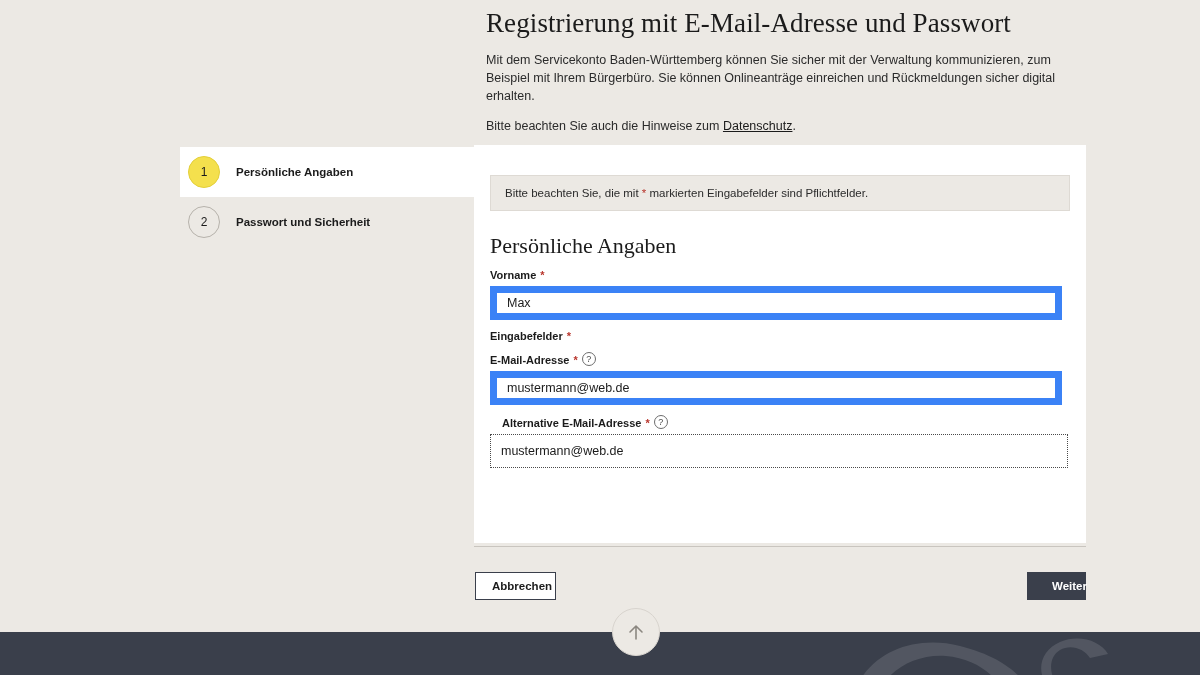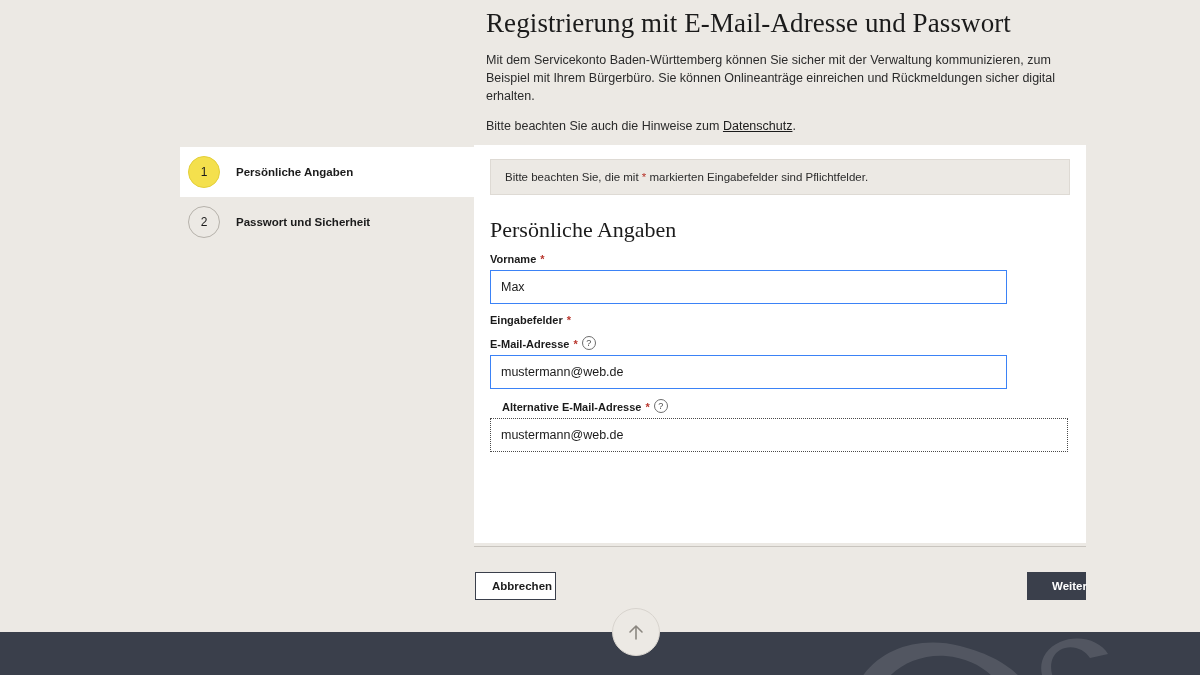--- a/index.html
+++ b/index.html
@@ -105,21 +105,21 @@
 
   
   .form-col {
     position: absolute;
     left: 294px;
     top: 0;
     width: 612px;
     height: 398px;
     background: #ffffff;
     box-sizing: border-box;
-    padding: 14px 16px 0 16px;
+    padding: 30px 16px 0 16px;
   }
   .note-box {
     background: #ece9e4;
     border: 1px solid #dedad4;
     padding: 11px 14px;
     font-size: 11.5px;
     color: #2b2b2b;
     box-sizing: border-box;
     width: 580px;
   }
@@ -156,24 +156,24 @@
     border-radius: 50%;
     display: inline-flex;
     align-items: center;
     justify-content: center;
     font-size: 9px;
     line-height: 1;
     color: #4a4a4a;
     font-weight: normal;
   }
   .text-input {
-    width: 517px;
+    width: 572px;
     height: 34px;
     box-sizing: border-box;
-    border: 1px solid #3b82f6;
+    border: 7px solid #3b82f6;
     background: #ffffff;
     font-family: "Liberation Sans", sans-serif;
     font-size: 12.5px;
     color: #1b1b1b;
     padding: 0 10px;
     outline: none;
   }
   .field.indented {
     margin-left: 0;
   }

